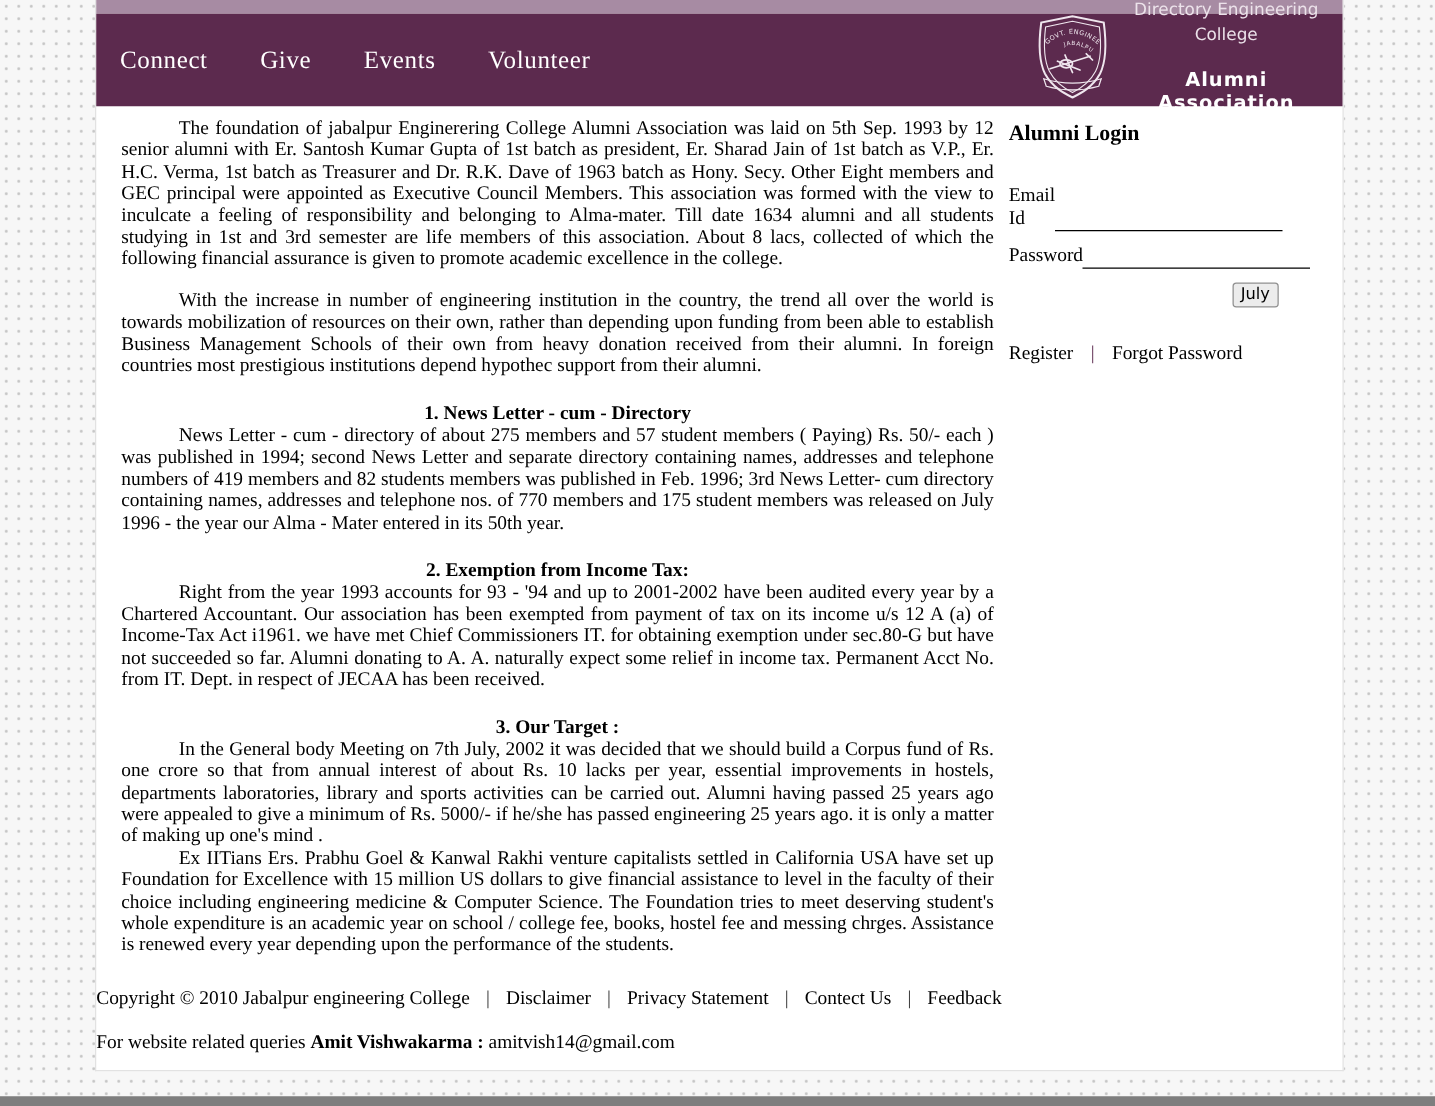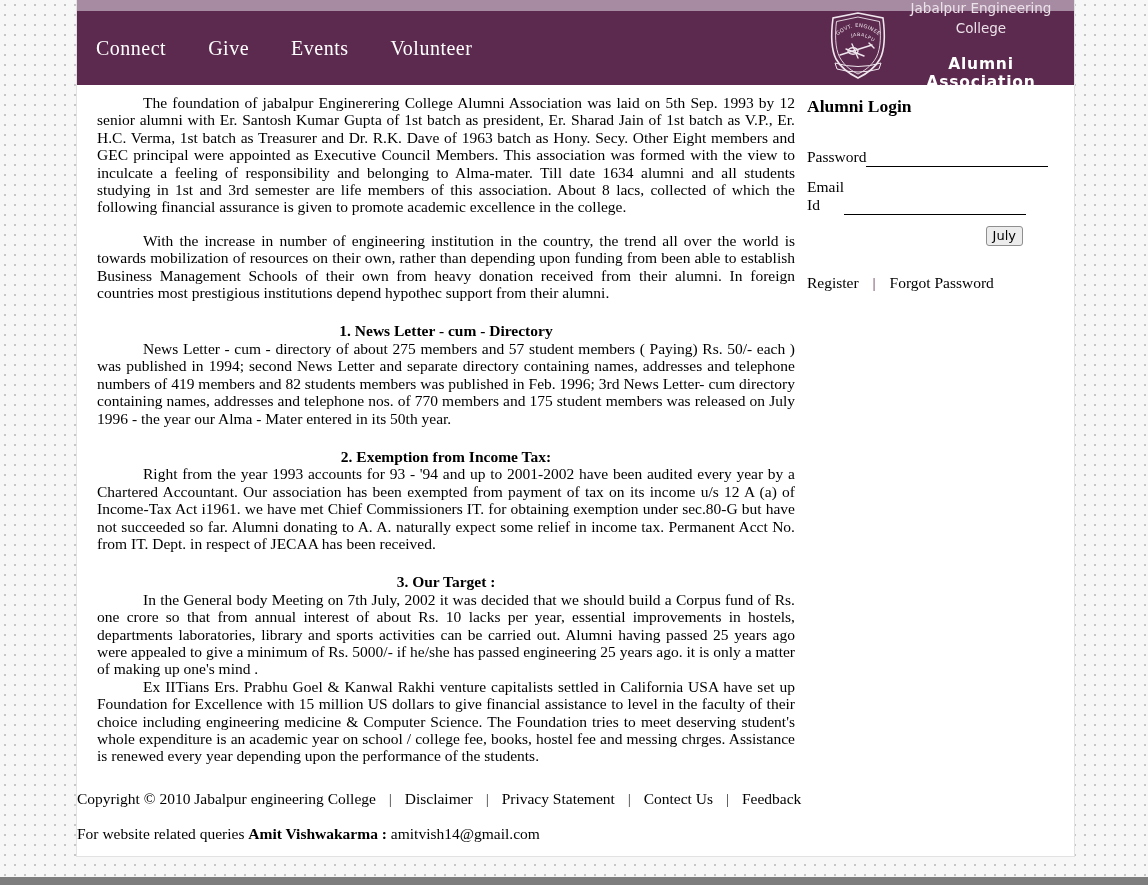--- a/index.html
+++ b/index.html
@@ -121,21 +121,21 @@
             <path d="M18 46 L50 36"></path>
             <path d="M24 40 L42 47"></path>
             <path d="M30 35 L36 49"></path>
             <ellipse cx="31" cy="42" rx="5" ry="3.2"></ellipse>
             <path d="M47 34 L52 39"></path>
           </g>
 
           <path d="M13 54 Q36 61 59 54 L57 60 Q36 66 15 60 Z" fill="none" stroke="#efe6ee" stroke-width="1"></path>
         </svg>
         <div class="logo-text">
-          <div class="logo-line">Jabalpur Engineering</div>
+          <div class="logo-line">Directory Engineering</div>
           <div class="logo-line">College</div>
           <div class="logo-assoc">Alumni Association</div>
         </div>
       </div>
     </div>
 
     <div class="body-area">
 
       <div class="main-col">
         <p class="para">The foundation of jabalpur Enginerering College Alumni Association was laid on 5th Sep. 1993 by 12 senior alumni with Er. Santosh Kumar Gupta of 1st batch as president, Er. Sharad Jain of 1st batch as V.P., Er. H.C. Verma, 1st batch as Treasurer and Dr. R.K. Dave of 1963 batch as Hony. Secy. Other Eight members and GEC principal were appointed as Executive Council Members. This association was formed with the view to inculcate a feeling of responsibility and belonging to Alma-mater. Till date 1634 alumni and all students studying in 1st and 3rd semester are life members of this association. About 8 lacs, collected of which the following financial assurance is given to promote academic excellence in the college.</p>
@@ -151,26 +151,26 @@
         <p class="sec-body">In the General body Meeting on 7th July, 2002 it was decided that we should build a Corpus fund of Rs. one crore so that from annual interest of about Rs. 10 lacks per year, essential improvements in hostels, departments laboratories, library and sports activities can be carried out. Alumni having passed 25 years ago were appealed to give a minimum of Rs. 5000/- if he/she has passed engineering 25 years ago. it is only a matter of making up one's mind .</p>
 
         <p class="sec-body">Ex IITians Ers. Prabhu Goel &amp; Kanwal Rakhi venture capitalists settled in California USA have set up Foundation for Excellence with 15 million US dollars to give financial assistance to level in the faculty of their choice including engineering medicine &amp; Computer Science. The Foundation tries to meet deserving student's whole expenditure is an academic year on school / college fee, books, hostel fee and messing chrges. Assistance is renewed every year depending upon the performance of the students.</p>
       </div>
 
       <div class="sidebar">
         <div class="login-title">Alumni Login</div>
 
         <div class="login-form">
           <div class="form-row">
+            <label>Email Id</label>
+            <input type="text" value="" style="">
+          </div>
+          <div class="form-row">
             <label>Password</label>
             <input type="password" value="" style="">
-          </div>
-          <div class="form-row">
-            <label>Email Id</label>
-            <input type="text" value="" style="">
           </div>
           <div class="btn-row">
             <button class="login-btn">July</button>
           </div>
           <div class="links-row">
             <a>Register</a>
             <span class="link-pipe">|</span>
             <a>Forgot Password</a>
           </div>
         </div>

